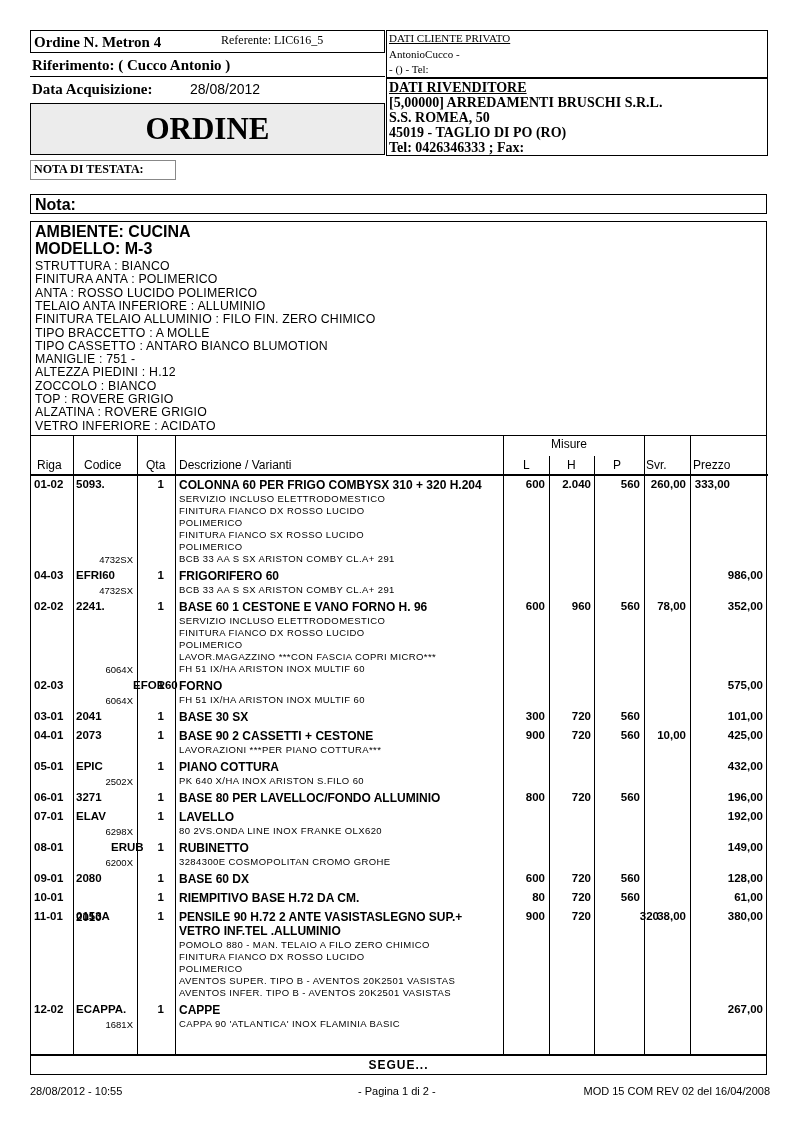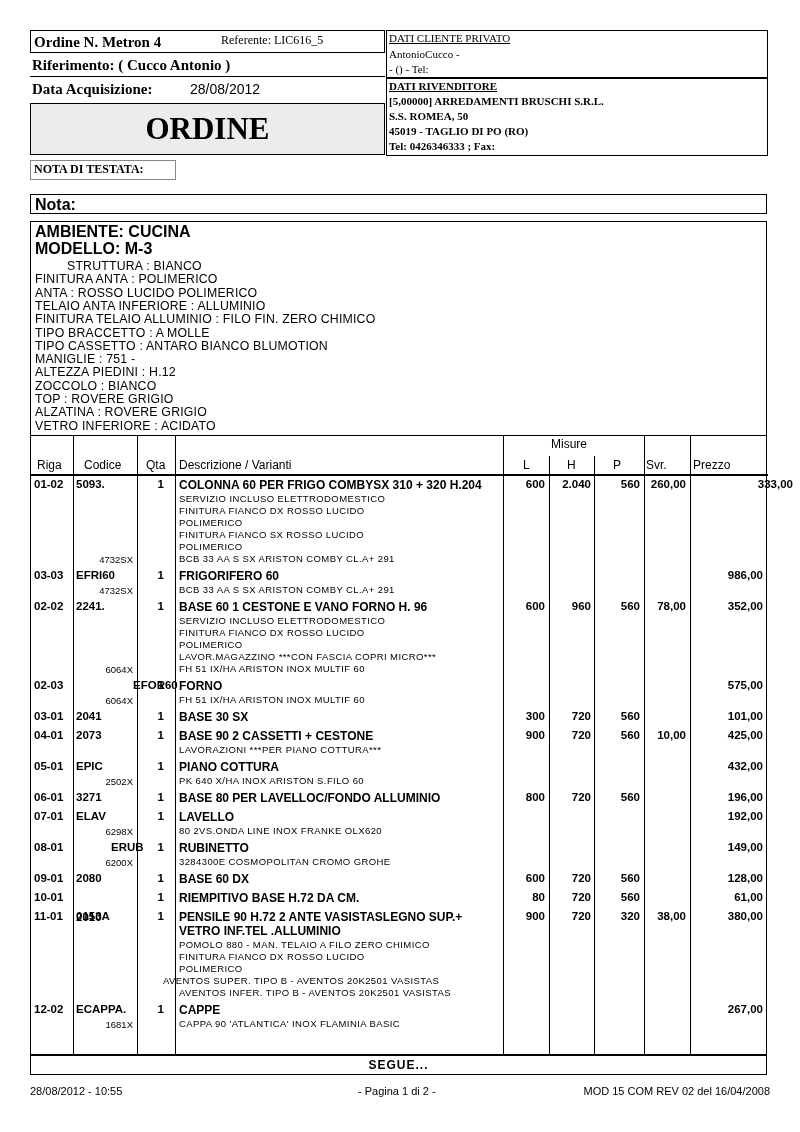--- a/index.html
+++ b/index.html
@@ -15,21 +15,21 @@
   #hdr-rif span { position:absolute; left:2px; top:2px; font-weight:bold; font-size:15px; }
   #hdr-data { left:30px; top:79px; width:355px; height:22px; }
   #hdr-data .lbl { position:absolute; left:2px; top:2px; font-weight:bold; font-size:15px; }
   #hdr-data .val { position:absolute; left:160px; top:2px; font-size:14px; font-family:"Liberation Sans", sans-serif; }
   #hdr-title { left:30px; top:103px; width:355px; height:52px; border:1px solid #000; background:#ececec; text-align:center; }
   #hdr-title span { display:block; font-weight:bold; font-size:31px; line-height:50px; }
 
   
   #cli { left:386px; top:30px; width:382px; height:48px; border:1px solid #000; font-size:11px; }
   #cli div { position:absolute; left:2px; }
-  #riv { left:386px; top:78px; width:382px; height:78px; border:1px solid #000; border-top:1px solid #000; font-size:11px; font-weight:bold; }
+  #riv { left:386px; top:78px; width:382px; height:78px; border:1px solid #000; border-top:1px solid #000; font-size:14px; font-weight:bold; }
   #riv div { position:absolute; left:2px; }
   .ul { text-decoration:underline; }
 
   #nota-test { left:30px; top:160px; width:146px; height:20px; border:1px solid #888; font-size:12px; font-weight:bold; padding:1px 0 0 3px; }
   #nota { left:30px; top:194px; width:737px; height:20px; border:1px solid #000; font-size:16px; font-weight:bold; padding:0 0 0 4px; line-height:19px; }
 
   #amb { left:30px; top:221px; width:737px; height:214px; border:1px solid #000; border-bottom:none;padding-left:17px; }
   #amb .h { position:absolute; left:4px; font-weight:bold; font-size:16px; }
   #amb .p { position:absolute; left:4px; font-size:12.3px; letter-spacing:0.2px; }
 
@@ -84,21 +84,21 @@
   <div style="top:61px">Tel: 0426346333 ; Fax:</div>
 </div>
 
 <div id="nota-test" class="abs serif">NOTA DI TESTATA:</div>
 <div id="nota" class="abs">Nota:</div>
 
 <div id="amb" class="abs">
   <div class="h" style="top:1px">AMBIENTE: CUCINA</div>
   <div class="h" style="top:18px">MODELLO: M-3</div>
   <div id="amb-props">
-      <div class="p" style="top: 37px; margin-left: 32px;">STRUTTURA : BIANCO</div>
+      <div class="p" style="top: 37px;">STRUTTURA : BIANCO</div>
       <div class="p" style="top: 50.3px;">FINITURA ANTA : POLIMERICO</div>
       <div class="p" style="top: 63.6px;">ANTA : ROSSO  LUCIDO POLIMERICO</div>
       <div class="p" style="top: 76.9px;">TELAIO ANTA INFERIORE : ALLUMINIO</div>
       <div class="p" style="top: 90.2px;">FINITURA TELAIO ALLUMINIO : FILO FIN. ZERO CHIMICO</div>
       <div class="p" style="top: 103.5px;">TIPO BRACCETTO : A MOLLE</div>
       <div class="p" style="top: 116.8px;">TIPO CASSETTO : ANTARO BIANCO BLUMOTION</div>
       <div class="p" style="top: 130.1px;">MANIGLIE : 751 -</div>
       <div class="p" style="top: 143.4px;">ALTEZZA PIEDINI : H.12</div>
       <div class="p" style="top: 156.7px;">ZOCCOLO : BIANCO</div>
       <div class="p" style="top: 170px;">TOP : ROVERE GRIGIO</div>
@@ -139,24 +139,24 @@
         <span class="cell var" style="left: 148px; top: 69px;">FINITURA FIANCO DX ROSSO  LUCIDO</span>
         <span class="cell var" style="left: 148px; top: 81px;">POLIMERICO</span>
         <span class="cell var" style="left: 148px; top: 93px;">FINITURA FIANCO SX ROSSO  LUCIDO</span>
         <span class="cell var" style="left: 148px; top: 105px;">POLIMERICO</span>
         <span class="cell var" style="left: 148px; top: 117px;">BCB 33 AA S SX ARISTON COMBY CL.A+ 291</span>
         <span class="cell codsub" style="left: 46px; top: 118px;">4732SX</span>
         <span class="cell num" style="left: 474px; top: 42px; width: 40px;">600</span>
         <span class="cell num" style="left: 520px; top: 42px; width: 40px;">2.040</span>
         <span class="cell num" style="left: 565px; top: 42px; width: 44px;">560</span>
         <span class="cell num" style="left: 615px; top: 42px; width: 40px;">260,00</span>
-        <span class="cell num" style="left: 691px; top: 42px; width: 71px;">333,00</span>
-      </div>
-      <div>
-        <span class="cell riga" style="left: 3px; top: 133px;">03-03</span>
+        <span class="cell num" style="left: 628px; top: 42px; width: 71px;">333,00</span>
+      </div>
+      <div>
+        <span class="cell riga" style="left: 3px; top: 133px;">04-03</span>
         <span class="cell cod" style="left: 45px; top: 133px;">EFRI60</span>
         <span class="cell qta" style="left: 113px; top: 133px;">1</span>
         <span class="cell desc" style="left: 148px; top: 133px;">FRIGORIFERO 60</span>
         <span class="cell var" style="left: 148px; top: 148px;">BCB 33 AA S SX ARISTON COMBY CL.A+ 291</span>
         <span class="cell codsub" style="left: 46px; top: 149px;">4732SX</span>
         <span class="cell num" style="left: 474px; top: 133px; width: 40px;"></span>
         <span class="cell num" style="left: 520px; top: 133px; width: 40px;"></span>
         <span class="cell num" style="left: 565px; top: 133px; width: 44px;"></span>
         <span class="cell num" style="left: 615px; top: 133px; width: 40px;"></span>
         <span class="cell num" style="left: 661px; top: 133px; width: 71px;">986,00</span>
@@ -288,25 +288,25 @@
       </div>
       <div>
         <span class="cell riga" style="left: 3px; top: 474px;">11-01</span>
         <span class="cell cod" style="left: 45px; top: 474px;">0153A</span>
         <span class="cell qta" style="left: 113px; top: 474px;">1</span>
         <span class="cell desc" style="left: 148px; top: 474px;">PENSILE 90 H.72 2 ANTE VASISTASLEGNO SUP.+</span>
         <span class="cell desc" style="left: 148px; top: 488px;">VETRO INF.TEL .ALLUMINIO</span>
         <span class="cell var" style="left: 148px; top: 503px;">POMOLO 880 - MAN. TELAIO A FILO ZERO CHIMICO</span>
         <span class="cell var" style="left: 148px; top: 515px;">FINITURA FIANCO DX ROSSO LUCIDO</span>
         <span class="cell var" style="left: 148px; top: 527px;">POLIMERICO</span>
-        <span class="cell var" style="left: 132px; top: 539px;">AVENTOS SUPER. TIPO B - AVENTOS 20K2501 VASISTAS</span>
+        <span class="cell var" style="left: 148px; top: 539px;">AVENTOS SUPER. TIPO B - AVENTOS 20K2501 VASISTAS</span>
         <span class="cell var" style="left: 148px; top: 551px;">AVENTOS INFER. TIPO B - AVENTOS 20K2501 VASISTAS</span>
         <span class="cell num" style="left: 474px; top: 474px; width: 40px;">900</span>
         <span class="cell num" style="left: 520px; top: 474px; width: 40px;">720</span>
-        <span class="cell num" style="left: 565px; top: 474px; width: 44px;">320</span>
+        <span class="cell num" style="left: 584px; top: 474px; width: 44px;">320</span>
         <span class="cell num" style="left: 615px; top: 474px; width: 40px;">38,00</span>
         <span class="cell num" style="left: 661px; top: 474px; width: 71px;">380,00</span>
       </div>
       <div>
         <span class="cell riga" style="left: 3px; top: 567px;">12-02</span>
         <span class="cell cod" style="left: 45px; top: 567px;">ECAPPA.</span>
         <span class="cell qta" style="left: 113px; top: 567px;">1</span>
         <span class="cell desc" style="left: 148px; top: 567px;">CAPPE</span>
         <span class="cell var" style="left: 148px; top: 582px;">CAPPA 90 'ATLANTICA' INOX FLAMINIA BASIC</span>
         <span class="cell codsub" style="left: 46px; top: 583px;">1681X</span>

